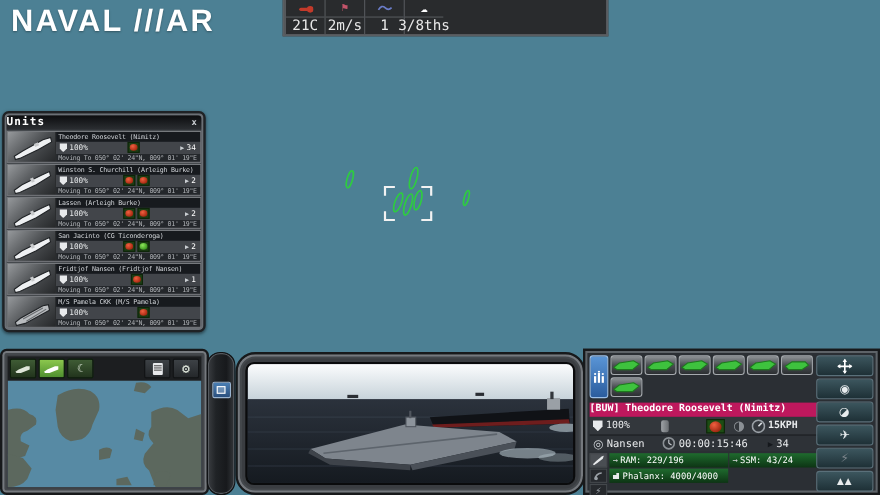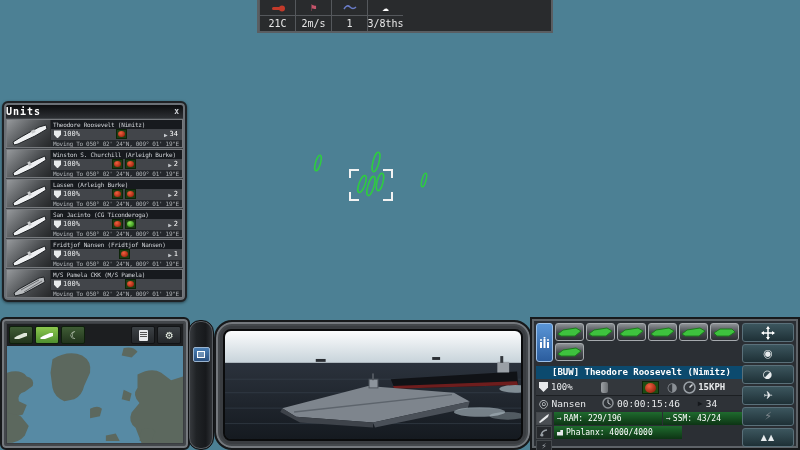--- a/index.html
+++ b/index.html
@@ -9,21 +9,21 @@
   
   .logo { position:absolute; left:10px; top:5px; color:#fff; font-family:"Liberation Sans", sans-serif; font-weight:bold; text-shadow:0 1px 2px rgba(0,0,0,.35); }
   .logo-title { font-size:28px; letter-spacing:2px; line-height:28px; font-style:normal; }
   .logo-sub { font-size:13px; letter-spacing:3px; text-align:center; margin-left:28px; }
 
   
   .topbar { position:absolute; left:257px; top:0; width:296px; height:33px; background:#292b2d; border:2px solid #5a5e62; border-top:none; display:flex; color:#e8e8e8; }
   .tb-date { width:150px; display:flex; align-items:center; justify-content:center; font-size:9px; font-weight:bold; }
   .tb-cell { width:36px; border-left:1px solid #55585c; display:flex; flex-direction:column; }
   .tb-ico { height:16px; display:flex; align-items:center; justify-content:center; border-bottom:1px solid #55585c; font-size:10px; }
-  .tb-val { flex:1; display:flex; align-items:center; justify-content:center; font-size:10px; }
+  .tb-val { flex:1; display:flex; align-items:center; justify-content:center; font-size:13px; }
 
   
   .contacts { position:absolute; left:300px; top:140px; }
 
   
   .units-panel { position:absolute; left:2px; top:101px; width:185px; background:#3f4347; border:2px solid #1f2225; border-radius:6px; box-shadow:inset 0 0 0 2px #6b7076, 0 1px 3px rgba(0,0,0,.5); padding:2px; }
   .units-head { position:relative; height:13px; background:linear-gradient(180deg,#0c0d0f,#2c2f33); color:#fff; font-size:10px; font-weight:bold; text-align:left; line-height:13px; letter-spacing:1px; border-radius:3px 3px 0 0; }
   .units-close { position:absolute; right:3px; top:0; font-size:8px; color:#cfd2d6; line-height:13px; cursor:default; }
   .units-group { height:15px; background:linear-gradient(180deg,#4a4f55,#34383d); color:#e4e6e8; font-size:10px; line-height:15px; padding-left:4px; border-bottom:1px solid #202326; }
   .unit-item { display:flex; background:#55585c; border:1px solid #76797d; margin-top:1px; height:29px; }
@@ -66,21 +66,21 @@
   .vp-screen svg { display:block; width:100%; height:100%; }
 
   
   .detail { position:absolute; left:530px; top:317px; width:270px; height:133px; background:#2b2f34; border:2px solid #17191b; box-shadow:inset 0 0 0 2px #5e6368; padding:3px; color:#e8eaec; }
   .d-main { position:absolute; left:4px; top:4px; width:208px; }
   .d-buttons { display:flex; gap:2px; }
   .btn-blue { width:17px; height:39px; background:linear-gradient(180deg,#5a95d6,#2b5d9e); border:1px solid #9cc0e8; border-radius:3px; display:flex; align-items:center; justify-content:center; }
   .btn-col { display:flex; flex-direction:column; gap:2px; }
   .row6 { display:flex; gap:2px; }
   .ubtn { width:29px; height:18px; background:linear-gradient(180deg,#8e9296 0%,#4a4e52 50%,#2c2f32 100%); border:1px solid #a6aaae; border-radius:3px; display:flex; align-items:center; justify-content:center; }
-  .d-title { margin-top:4px; height:13px; background:#0c4a6e; font-size:9px; font-weight:bold; line-height:13px; padding-left:16px; white-space:nowrap; overflow:hidden; color:#fff; }
+  .d-title { margin-top:4px; height:13px; background:#be185d; font-size:9px; font-weight:bold; line-height:13px; padding-left:0; white-space:nowrap; overflow:hidden; color:#fff; }
   .d-stat { height:16px; display:flex; align-items:center; background:#33373c; font-size:9px; }
   .d-stat .shield { width:9px; height:10px; margin:0 3px; }
   .fuel { width:7px; height:11px; background:linear-gradient(90deg,#9ea2a6,#6a6e72); border-radius:2px; margin-left:28px; }
   .sens { width:17px; height:13px; background:#1d4d14; border:1px solid #0d2409; margin-left:34px; position:relative; }
   .sens::after { content:""; position:absolute; left:2px; top:1px; width:11px; height:10px; border-radius:50%; background:radial-gradient(circle at 38% 32%, #f06040, #7c1200); }
   .halfc { font-size:12px; color:#8b9095; margin-left:8px; font-family:"DejaVu Sans", sans-serif; }
   .speedo { margin-left:6px; display:flex; align-items:center; font-weight:bold; }
   .d-patrol { height:15px; display:flex; align-items:center; background:#2e3237; font-size:9.5px; border-top:1px solid #1c1f22; }
   .pt-ico { font-size:11px; color:#cfd3d7; margin:0 3px; font-family:"DejaVu Sans", sans-serif; }
   .d-weapons { display:flex; margin-top:2px; }
@@ -95,20 +95,21 @@
   .d-side { position:absolute; right:4px; top:4px; width:52px; display:flex; flex-direction:column; gap:2px; }
   .sbtn { height:19px; background:linear-gradient(180deg,#3c565e,#1e3036); border:1px solid #5a707a; border-radius:3px; display:flex; align-items:center; justify-content:center; color:#e8ecee; font-size:11px; font-family:"DejaVu Sans", sans-serif; }
   .sbtn.dim { color:#7d868c; }
   .aa { font-size:8px; letter-spacing:1px; }
   .nowrap{ white-space:nowrap; }
 </style>
 </head>
 <body>
 
 <div class="logo">
+  <div class="logo-title">NAVAL ///AR</div>
 </div>
 
 <div class="topbar">
   <div class="tb-cell">
     <div class="tb-ico">
       <svg width="14" height="8">
           <rect x="1" y="3" width="10" height="3" rx="1.5" fill="#c23a2a"></rect>
           <circle cx="11" cy="4.5" r="3" fill="#c23a2a"></circle>
         </svg>
     </div>
@@ -491,21 +492,21 @@
           <div class="wcell" style="width:108px">
             <span class="warr">→</span>
             <span>RAM: 229/196</span>
           </div>
           <div class="wcell" style="flex:1">
             <span class="warr">→</span>
             <span>SSM: 43/24</span>
           </div>
         </div>
         <div class="wrow" style="margin-top:1px">
-          <div class="wcell" style="width:128px">
+          <div class="wcell" style="width:108px">
             <span class="phal-ico"></span>
             <span>Phalanx: 4000/4000</span>
           </div>
         </div>
       </div>
     </div>
   </div>
 
   <div class="d-side">
     <div class="sbtn">

